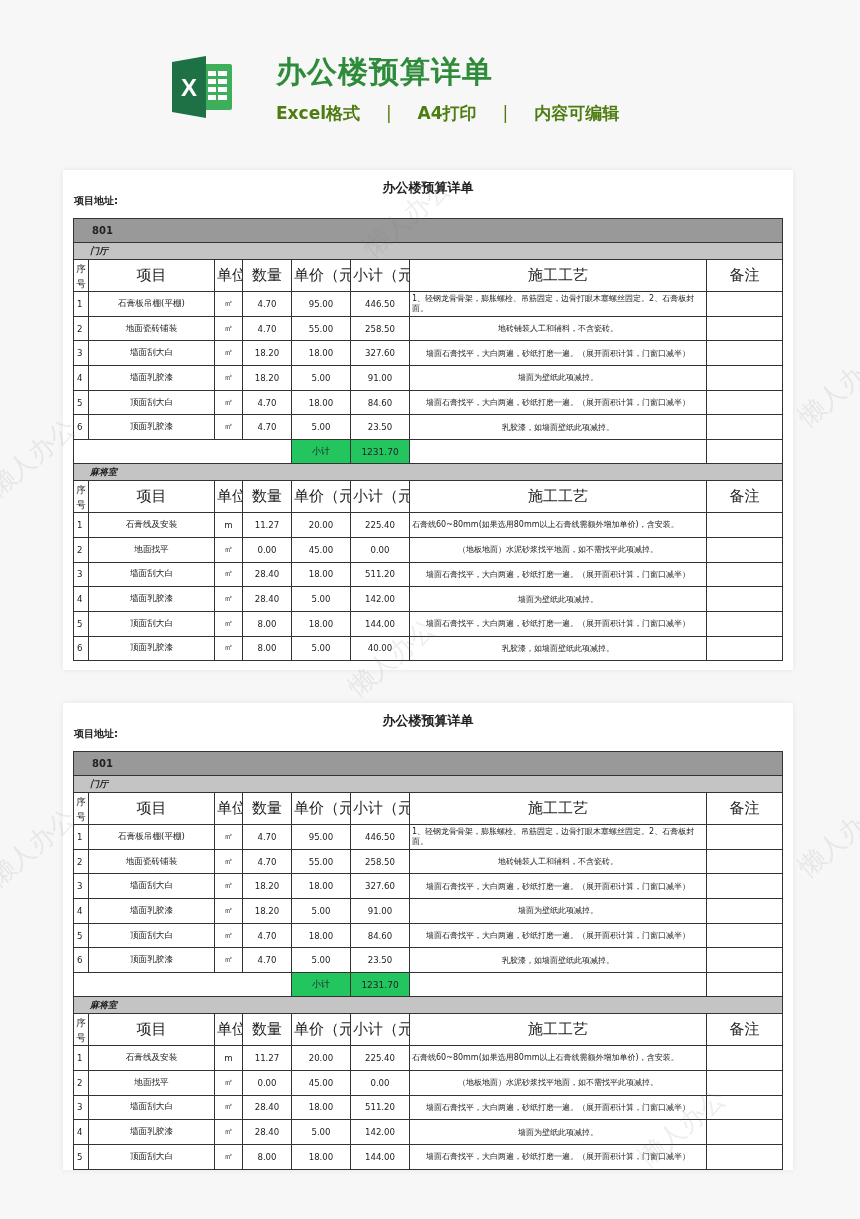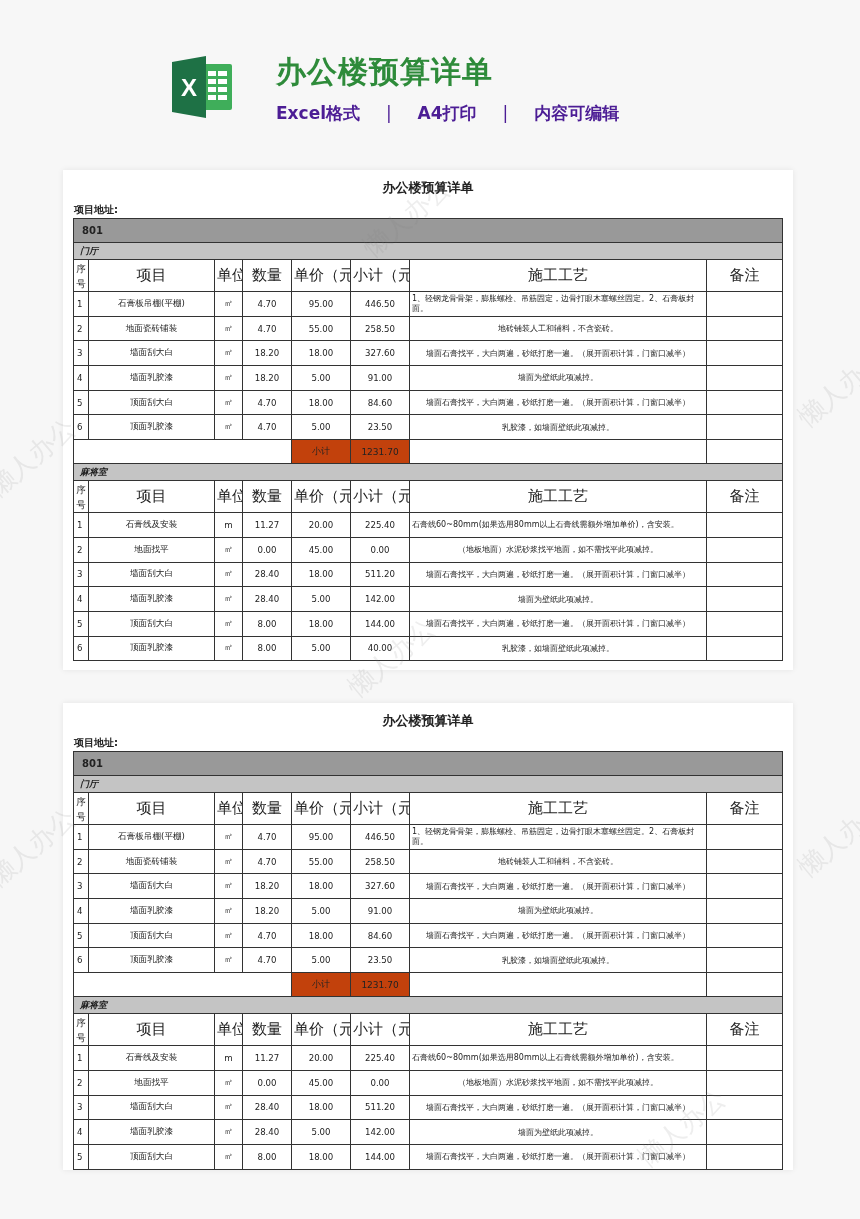--- a/index.html
+++ b/index.html
@@ -2,43 +2,43 @@
 <html><head>
 <meta charset="utf-8">
 <style>
   * { box-sizing: border-box; margin: 0; padding: 0; }
   html, body { width: 860px; height: 1219px; overflow: hidden; }
   body { background: #f7f7f7; font-family: "DejaVu Sans", "Liberation Sans", sans-serif; position: relative; color: #222; }
 
   .hero { position: absolute; left: 0; top: 0; width: 860px; height: 160px; }
   .xl-logo { position: absolute; left: 170px; top: 56px; width: 64px; height: 62px; }
   .hero-title { position: absolute; left: 276px; top: 52px; font-size: 30px; font-weight: bold; color: #2e8b3a; letter-spacing: 1px; }
-  .hero-sub { position: absolute; left: 276px; top: 102px; font-size: 17px; font-weight: bold; color: #4c1d95; white-space: nowrap; }
+  .hero-sub { position: absolute; left: 276px; top: 102px; font-size: 17px; font-weight: bold; color: #4d7c0f; white-space: nowrap; }
   .hero-sub span { display: inline-block; }
   .hero-sub .sep { margin: 0 20px; font-weight: normal; }
 
   .sheet { position: absolute; left: 63px; width: 730px; background: #fff; box-shadow: 0 0 6px rgba(0,0,0,0.08); overflow: hidden; }
   .sheet-1 { top: 170px; height: 500px; }
   .sheet-2 { top: 703px; height: 467px; }
 
   .sheet-title { position: absolute; left: 0; width: 100%; top: 9px; text-align: center; font-size: 13px; font-weight: bold; }
-  .addr { position: absolute; left: 11px; top: 33px; font-size: 10px; font-weight: bold; }
+  .addr { position: absolute; left: 11px; top: 24px; font-size: 10px; font-weight: bold; }
 
   table.grid { position: absolute; left: 10px; top: 48px; width: 709px; border-collapse: collapse; table-layout: fixed; font-size: 9px; }
   table.grid td { border: 1px solid #333; text-align: center; vertical-align: middle; padding: 0 2px; overflow: hidden; white-space: nowrap; }
-  tr.room-row td { background: #999; height: 24px; text-align: left; font-weight: bold; font-size: 10px; padding-left: 8px; border: 1px solid #333; }
-  tr.area-row td { background: #c4c4c4; height: 17px; text-align: left; font-weight: bold; font-style: italic; font-size: 9px; padding-left: 6px; }
+  tr.room-row td { background: #999; height: 24px; text-align: left; font-weight: bold; font-size: 10px; padding-left: 18px; border: 1px solid #333; }
+  tr.area-row td { background: #c4c4c4; height: 17px; text-align: left; font-weight: bold; font-style: italic; font-size: 9px; padding-left: 16px; }
   tr.head-row td { height: 32px; font-size: 15px; }
   tr.head-row td.seq { white-space: normal; line-height: 15px; font-size: 9.5px; margin-top: 36px; }
   tr.data-row td { height: 24.7px; font-size: 8.6px; }
   tr.data-row td.seq { text-align: left; padding-left: 3px; }
   tr.data-row td.craft { font-size: 8px; }
   tr.data-row td.craft.wrap { white-space: normal; line-height: 10px; text-align: left; }
   tr.sub-row td { height: 24px; font-size: 9px; }
-  tr.sub-row td.gray { background: #c2410c; }
+  tr.sub-row td.gray { background: #22c55e; }
 
   .watermark { position: absolute; font-size: 26px; color: rgba(120,120,120,0.13); transform: rotate(-40deg); white-space: nowrap; pointer-events: none; font-family: "DejaVu Serif", serif; }
 </style>
 </head>
 <body>
 
 <div class="hero">
   <svg class="xl-logo" viewBox="0 0 64 62">
     <rect x="24" y="8" width="38" height="46" rx="2" fill="#3fae5a"></rect>
     <g fill="#ffffff">

